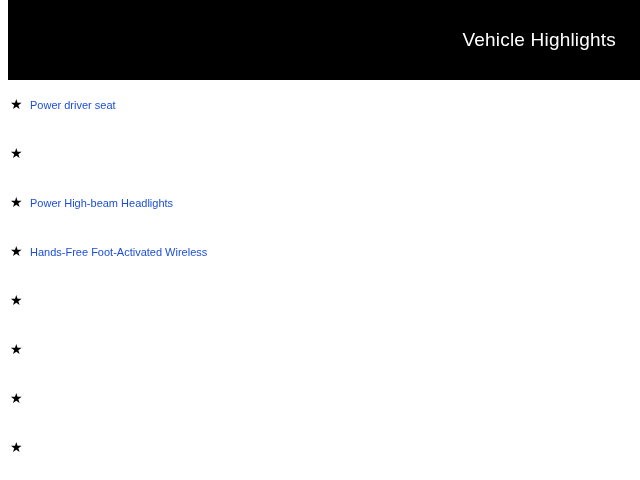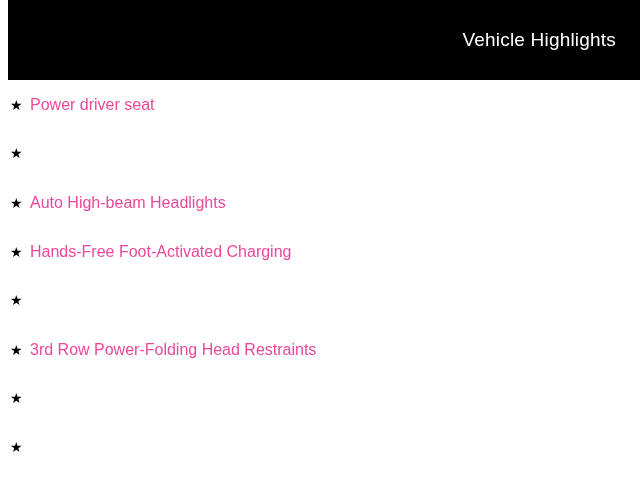--- a/index.html
+++ b/index.html
@@ -52,22 +52,22 @@
   }
   .bullet-star {
     width: 20px;
     flex: 0 0 20px;
     color: #000000;
     font-size: 14px;
     line-height: 20px;
     text-align: left;
   }
   .item-label {
-    color: #ec4899;
-    font-size: 16px;
+    color: #1d4ed8;
+    font-size: 11px;
     line-height: 22px;
     white-space: nowrap;
     text-align: right;
   }
 </style>
 </head>
 <body>
 
 <div class="page">
 
@@ -78,32 +78,31 @@
   <ul class="highlights-list">
     <li class="highlight-item">
       <span class="bullet-star">★</span>
       <span class="item-label">Power driver seat</span>
     </li>
     <li class="highlight-item">
       <span class="bullet-star">★</span>
     </li>
     <li class="highlight-item">
       <span class="bullet-star">★</span>
-      <span class="item-label">Auto High-beam Headlights</span>
+      <span class="item-label">Power High-beam Headlights</span>
     </li>
     <li class="highlight-item">
       <span class="bullet-star">★</span>
-      <span class="item-label">Hands-Free Foot-Activated Charging</span>
+      <span class="item-label">Hands-Free Foot-Activated Wireless</span>
     </li>
     <li class="highlight-item">
       <span class="bullet-star">★</span>
     </li>
     <li class="highlight-item">
       <span class="bullet-star">★</span>
-      <span class="item-label">3rd Row Power-Folding Head Restraints</span>
     </li>
     <li class="highlight-item">
       <span class="bullet-star">★</span>
     </li>
     <li class="highlight-item">
       <span class="bullet-star">★</span>
     </li>
   </ul>
 
 </div>

